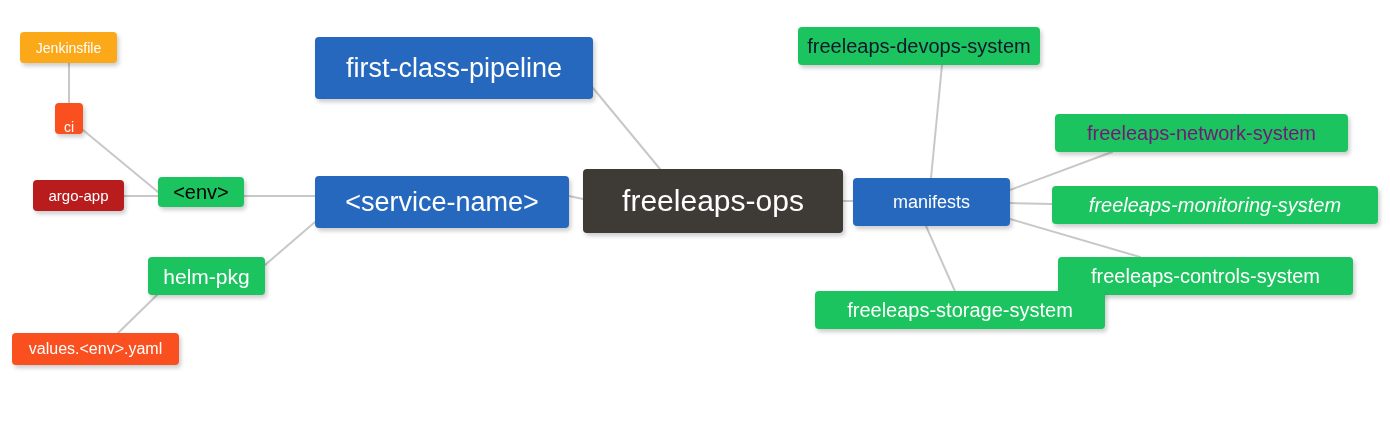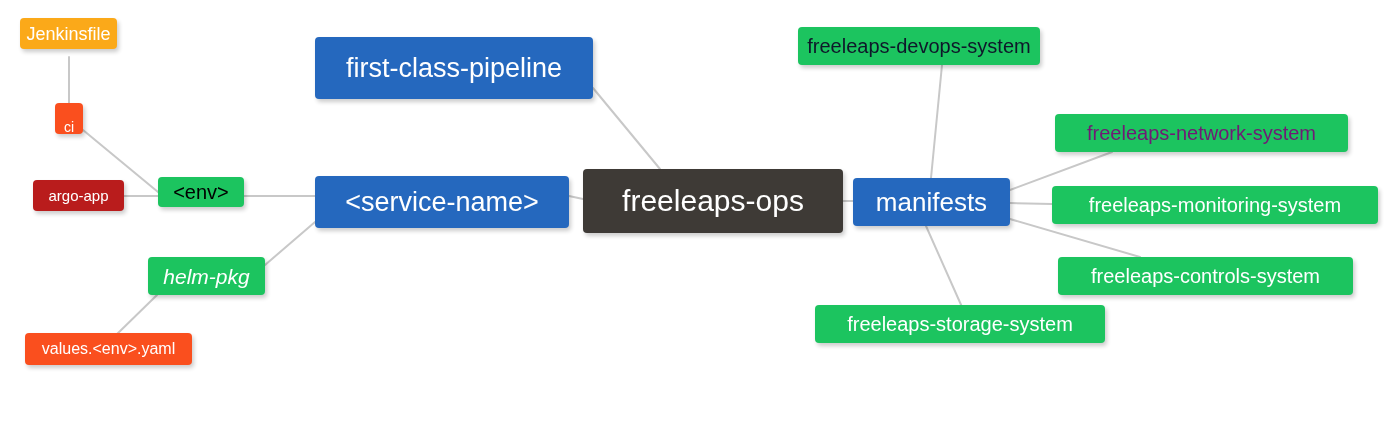--- a/index.html
+++ b/index.html
@@ -67,50 +67,50 @@
   <div id="node-layer">
       <div class="node" style="left: 583px; top: 169px; width: 260px; height: 64px; background: rgb(62, 58, 54); font-size: 30px; color: rgb(255, 255, 255); align-items: center;">
         <span class="node-label">freeleaps-ops</span>
       </div>
       <div class="node" style="left: 315px; top: 176px; width: 254px; height: 52px; background: rgb(37, 104, 190); font-size: 27px; color: rgb(255, 255, 255);">
         <span class="node-label">&lt;service-name&gt;</span>
       </div>
       <div class="node" style="left: 315px; top: 37px; width: 278px; height: 62px; background: rgb(37, 104, 190); font-size: 27px; color: rgb(255, 255, 255);">
         <span class="node-label">first-class-pipeline</span>
       </div>
-      <div class="node" style="left: 853px; top: 178px; width: 157px; height: 48px; background: rgb(37, 104, 190); font-size: 26px; color: rgb(255, 255, 255);">
+      <div class="node" style="left: 853px; top: 178px; width: 157px; height: 48px; background: rgb(37, 104, 190); font-size: 18px; color: rgb(255, 255, 255);">
         <span class="node-label">manifests</span>
       </div>
       <div class="node" style="left: 158px; top: 177px; width: 86px; height: 30px; background: rgb(28, 196, 95); font-size: 20px; color: #000000;">
         <span class="node-label">&lt;env&gt;</span>
       </div>
-      <div class="node" style="left: 148px; top: 257px; width: 117px; height: 38px; background: rgb(28, 196, 95); font-size: 21px; color: rgb(255, 255, 255); font-style: italic;">
+      <div class="node" style="left: 148px; top: 257px; width: 117px; height: 38px; background: rgb(28, 196, 95); font-size: 21px; color: rgb(255, 255, 255);">
         <span class="node-label">helm-pkg</span>
       </div>
       <div class="node" style="left: 798px; top: 27px; width: 242px; height: 38px; background: rgb(28, 196, 95); font-size: 20px; color: #0f172a;">
         <span class="node-label">freeleaps-devops-system</span>
       </div>
       <div class="node" style="left: 1055px; top: 114px; width: 293px; height: 38px; background: rgb(28, 196, 95); font-size: 20px; color: #701a75;">
         <span class="node-label">freeleaps-network-system</span>
       </div>
-      <div class="node" style="left: 1052px; top: 186px; width: 326px; height: 38px; background: rgb(28, 196, 95); font-size: 20px; color: rgb(255, 255, 255);">
+      <div class="node" style="left: 1052px; top: 186px; width: 326px; height: 38px; background: rgb(28, 196, 95); font-size: 20px; color: rgb(255, 255, 255); font-style: italic;">
         <span class="node-label">freeleaps-monitoring-system</span>
       </div>
       <div class="node" style="left: 1058px; top: 257px; width: 295px; height: 38px; background: rgb(28, 196, 95); font-size: 20px; color: rgb(255, 255, 255);">
         <span class="node-label">freeleaps-controls-system</span>
       </div>
-      <div class="node" style="left: 815px; top: 305px; width: 290px; height: 38px; background: rgb(28, 196, 95); font-size: 20px; color: rgb(255, 255, 255);">
+      <div class="node" style="left: 815px; top: 291px; width: 290px; height: 38px; background: rgb(28, 196, 95); font-size: 20px; color: rgb(255, 255, 255);">
         <span class="node-label">freeleaps-storage-system</span>
       </div>
-      <div class="node" style="left: 20px; top: 18px; width: 97px; height: 31px; background: rgb(251, 169, 25); font-size: 18px; color: rgb(255, 255, 255);">
+      <div class="node" style="left: 20px; top: 32px; width: 97px; height: 31px; background: rgb(251, 169, 25); font-size: 14px; color: rgb(255, 255, 255);">
         <span class="node-label">Jenkinsfile</span>
       </div>
       <div class="node" style="left: 55px; top: 103px; width: 28px; height: 31px; background: rgb(250, 79, 30); font-size: 14px; color: rgb(255, 255, 255); align-items: flex-end;">
         <span class="node-label">ci</span>
       </div>
       <div class="node" style="left: 33px; top: 180px; width: 91px; height: 31px; background: #b91c1c; font-size: 15px; color: rgb(255, 255, 255);">
         <span class="node-label">argo-app</span>
       </div>
-      <div class="node" style="left: 25px; top: 333px; width: 167px; height: 32px; background: rgb(250, 79, 30); font-size: 16px; color: rgb(255, 255, 255);">
+      <div class="node" style="left: 12px; top: 333px; width: 167px; height: 32px; background: rgb(250, 79, 30); font-size: 16px; color: rgb(255, 255, 255);">
         <span class="node-label">values.&lt;env&gt;.yaml</span>
       </div>
     </div>
 </div>
 
 </body></html>

